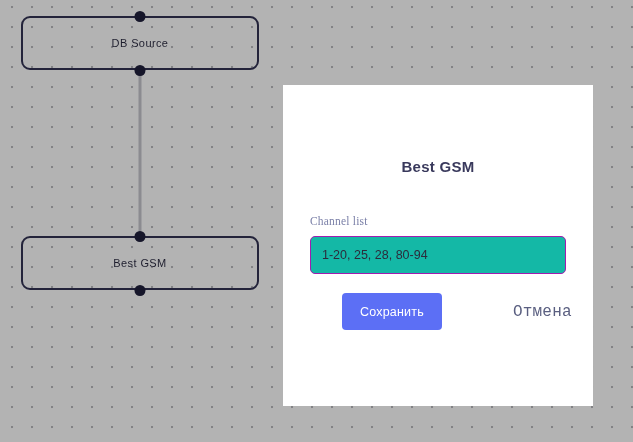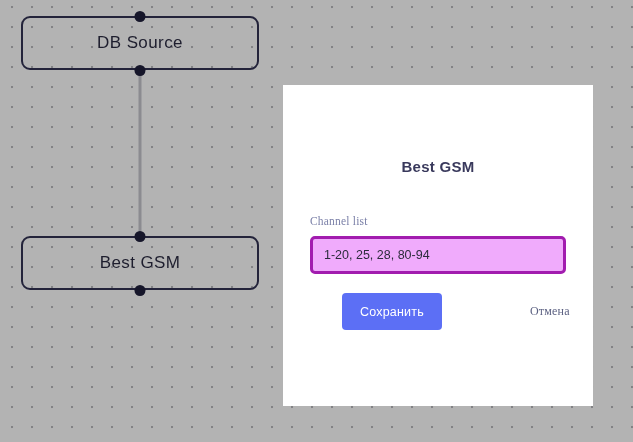--- a/index.html
+++ b/index.html
@@ -45,21 +45,21 @@
     position: absolute;
     box-sizing: border-box;
     border: 2.5px solid #23233a;
     border-radius: 9px;
     background: transparent;
     display: flex;
     align-items: center;
     justify-content: center;
   }
   .node-label {
-    font-size: 17px;
+    font-size: 11px;
     letter-spacing: 0.4px;
     color: #1e1e2e;
     font-family: "Liberation Sans", sans-serif;
     white-space: nowrap;
   }
   #node-db-source {
     left: 21px;
     top: 16px;
     width: 238px;
     height: 54px;
@@ -113,23 +113,23 @@
     font-size: 11.5px;
     color: #7b80a8;
     letter-spacing: 0.2px;
     margin-bottom: 9px;
     font-family: Liberation Serif, serif;
   }
   .field-input {
     box-sizing: border-box;
     width: 100%;
     height: 38px;
-    border: 3px solid #a21caf;
+    border: 1px solid #a21caf;
     border-radius: 5px;
-    background: #f0abfc;
+    background: #14b8a6;
     padding: 0 11px;
     font-size: 12.5px;
     color: #2c2c3c;
     outline: none;
     font-family: "Liberation Sans", sans-serif;
   }
   .actions {
     margin-top: 19px;
     display: flex;
     align-items: center;
@@ -144,25 +144,25 @@
     height: 37px;
     padding: 0 18px;
     cursor: pointer;
     letter-spacing: 0.2px;
     font-family: "Liberation Sans", sans-serif;
   }
   .btn-text {
     background: transparent;
     border: none;
     color: #5a5f80;
-    font-size: 12px;
+    font-size: 16px;
     cursor: pointer;
-    margin-left: 82px;
+    margin-left: 65px;
     letter-spacing: 0.2px;
-    font-family: Liberation Serif, serif;
+    font-family: Liberation Mono, monospace;
   }
 </style>
 </head>
 <body>
 
 <div id="app">
 
   <div id="canvas"></div>
 
   <svg class="edge-layer" width="633" height="442" viewBox="0 0 633 442">

